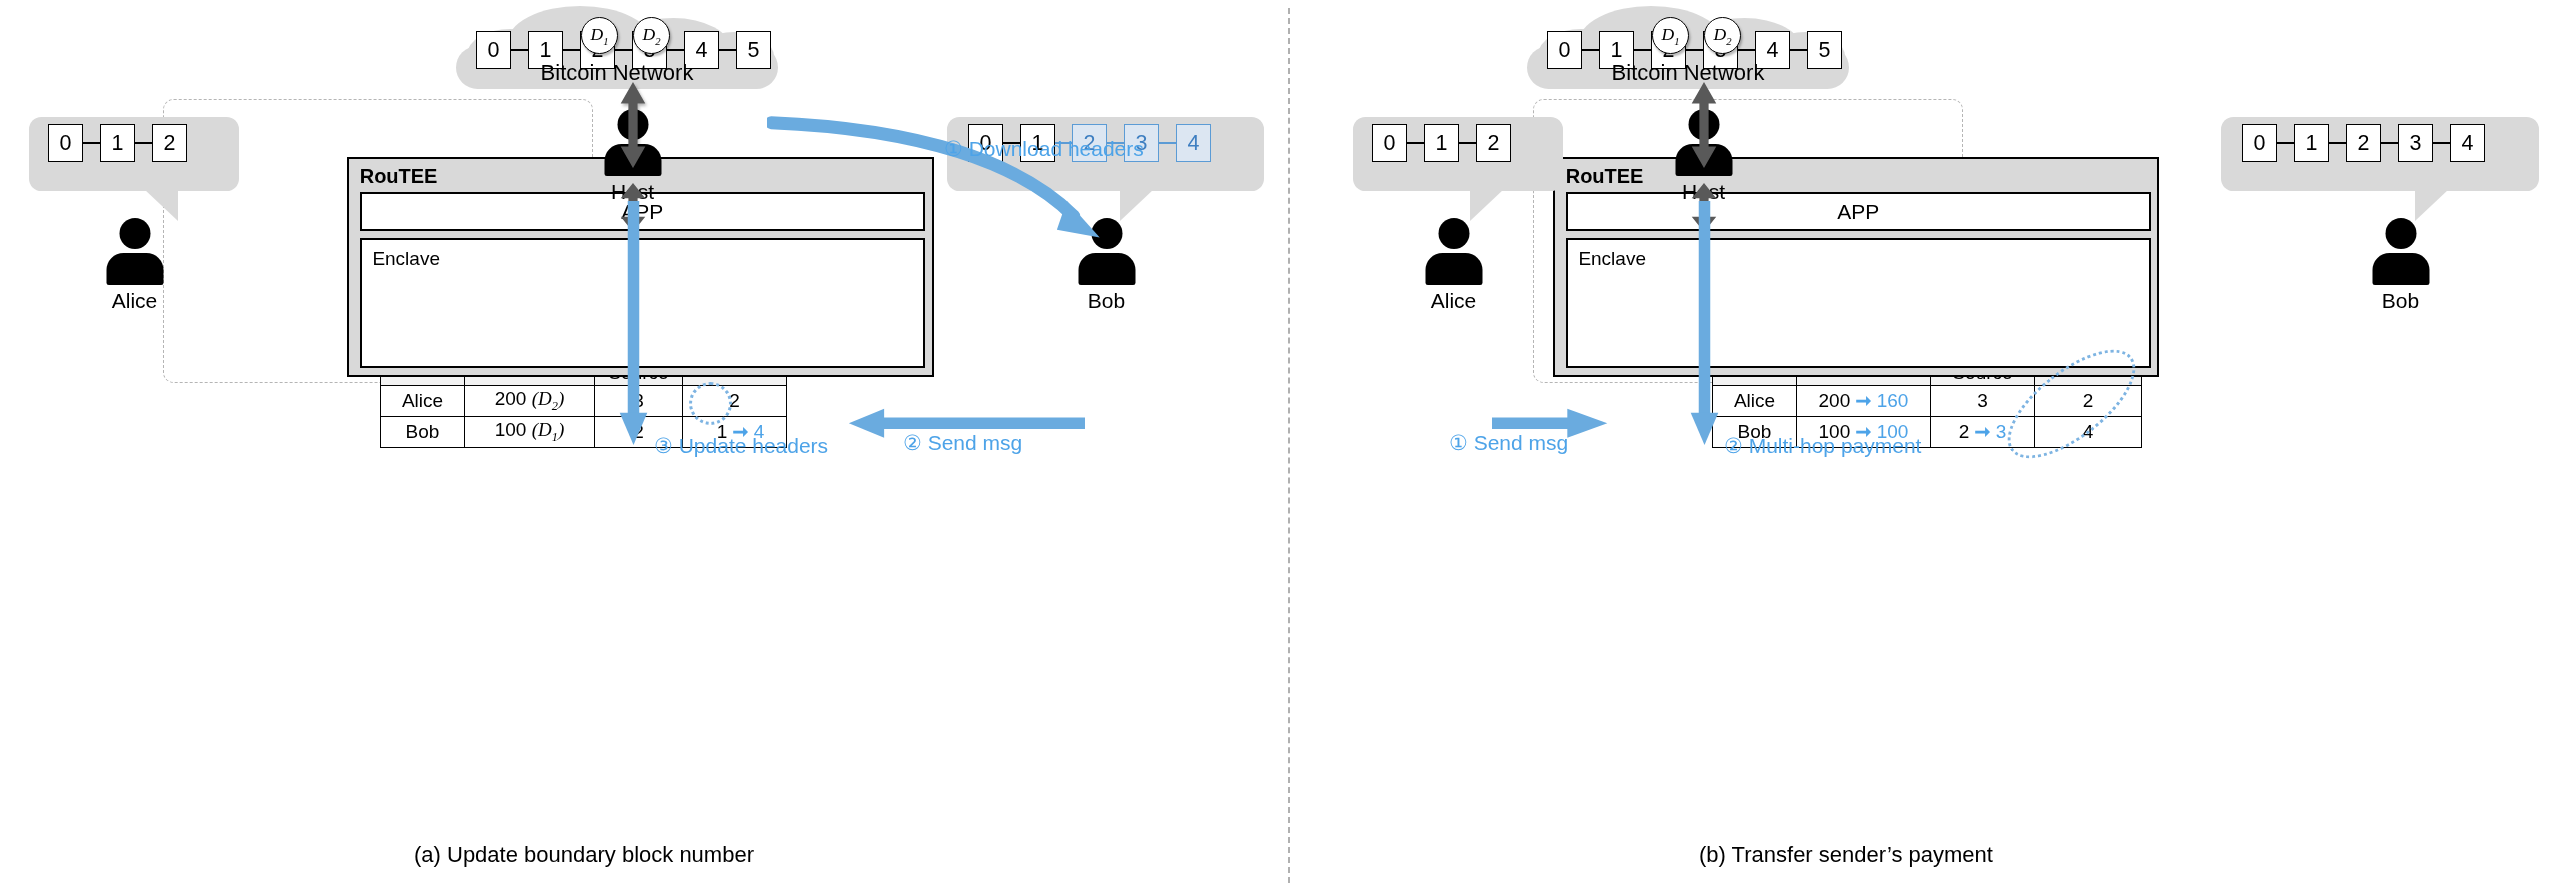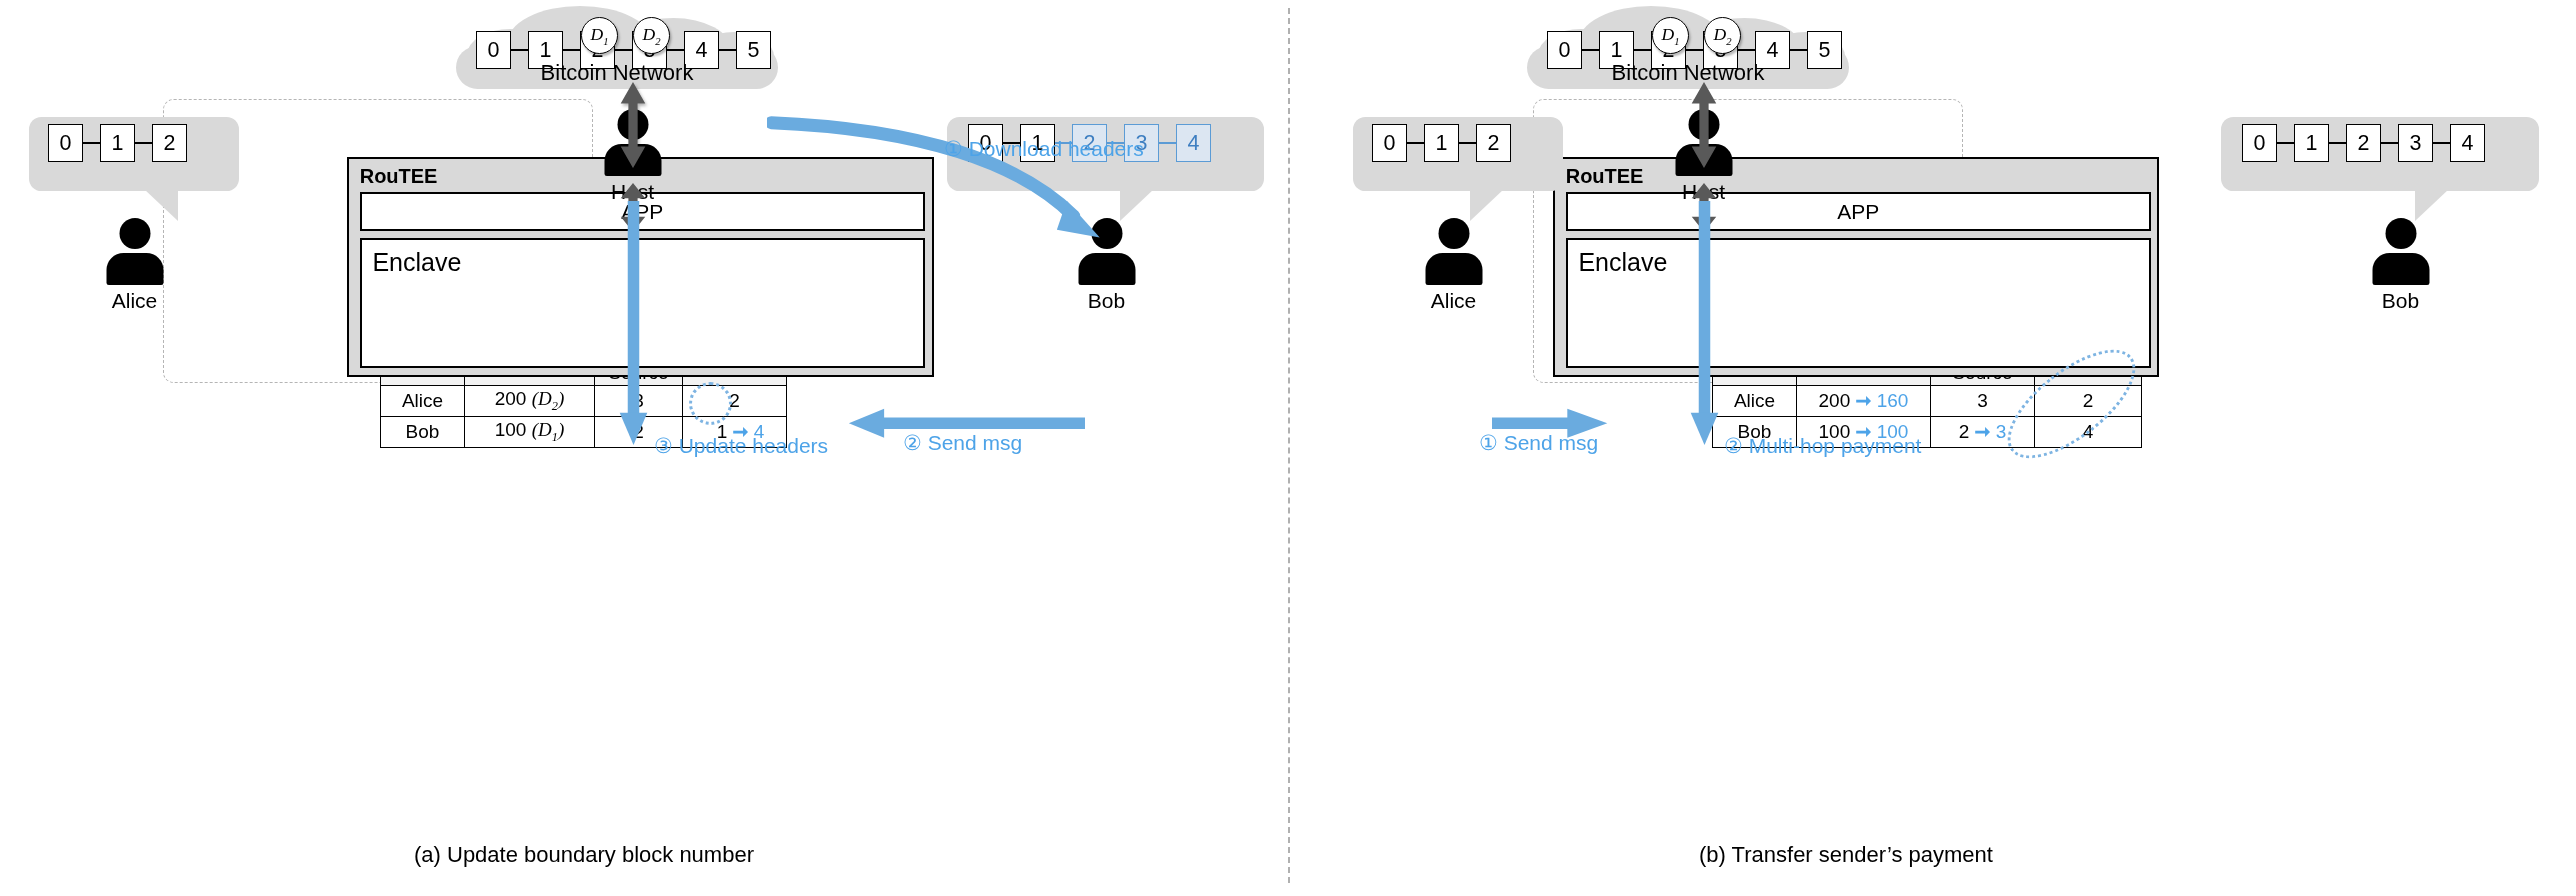--- a/index.html
+++ b/index.html
@@ -155,21 +155,21 @@
   }
   .app-label { font-size: 21px; color: #000; }
   .enclave-box {
     position: absolute;
     background: #fff;
     border: 2.3px solid #000;
   }
   .enclave-label {
     position: absolute;
     left: 10.7px; top: 7.7px;
-    font-size: 25px; color: #000;
+    font-size: 19px; color: #000;
   }
 
   
   table.grid {
     position: absolute;
     border-collapse: collapse;
     background: #fff;
     table-layout: fixed;
   }
   table.grid td, table.grid th {
@@ -565,21 +565,21 @@
   <div class="person" style="left:2372px; top:218px; width:57px; height:94px;">
     <div class="head"></div>
     <div class="body"></div>
     <div class="pname">Bob</div>
   </div>
 
   <svg class="blue-arrow" style="left:1492px; top:407px;" width="123" height="34" viewBox="0 0 160 44">
     <line x1="0" y1="21" x2="105" y2="21" stroke="#6aabdf" stroke-width="15"></line>
     <polygon points="98,2 98,40 150,21" fill="#6aabdf"></polygon>
   </svg>
-  <div class="blue-label" style="left:1479px; top:431px;text-align:right;">
+  <div class="blue-label" style="left:1449px; top:431px;text-align:right;">
     <span>①</span>
     <span>Send msg</span>
   </div>
 
   <svg class="blue-arrow" style="left:1689px; top:201px;" width="31" height="244" viewBox="0 0 40 318">
     <line x1="20" y1="0" x2="20" y2="290" stroke="#6aabdf" stroke-width="15"></line>
     <polygon points="2,276 38,276 20,318" fill="#6aabdf"></polygon>
   </svg>
   <div class="blue-label" style="left:1724px; top:434px;">
     <span>②</span>

